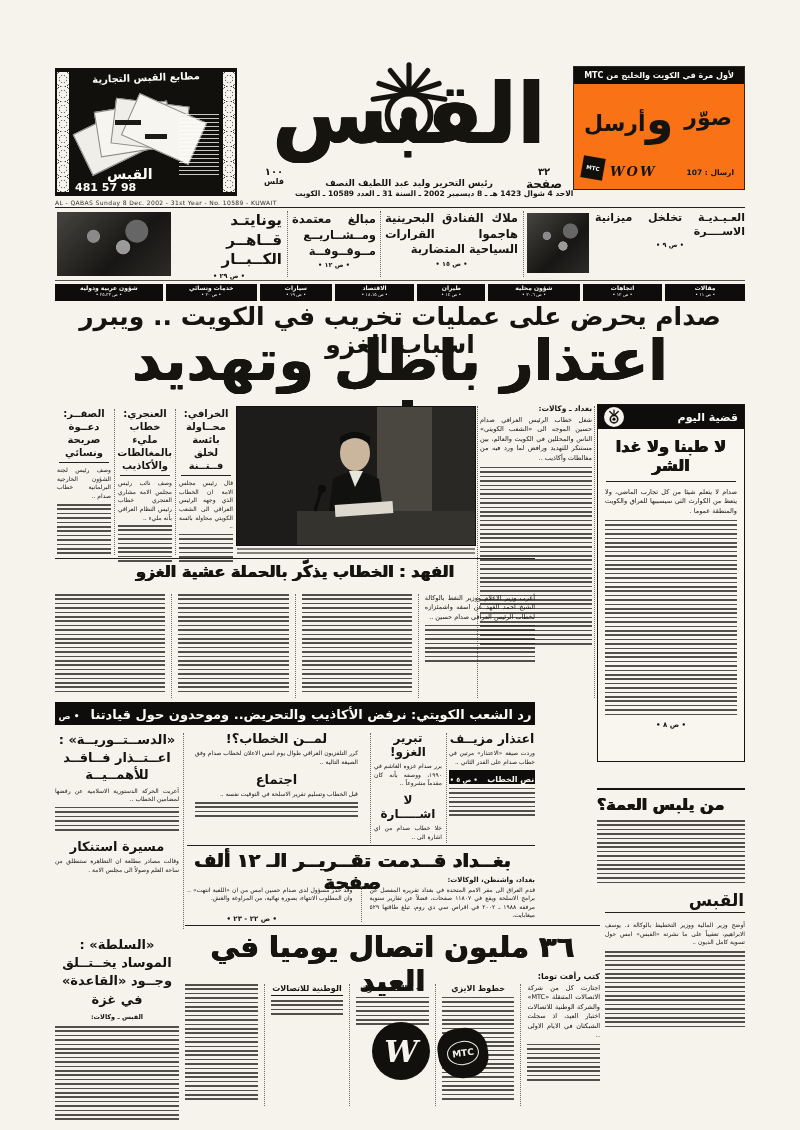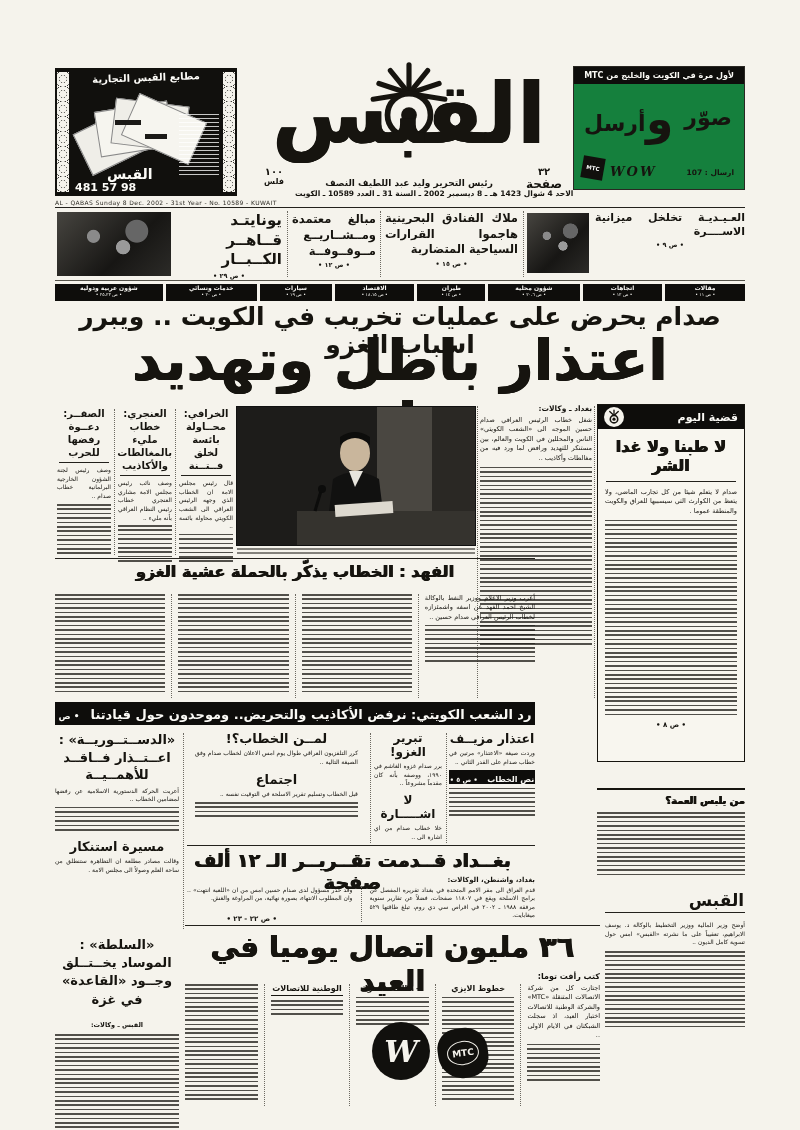--- a/index.html
+++ b/index.html
@@ -70,21 +70,21 @@
         <div style="font-size:12px">صفحة</div>
       </div>
       <div class="abs ctr x" style="left:6px;top:0;width:40px">
         <div style="font-size:10px">١٠٠</div>
         <div style="font-size:8px">فلس</div>
       </div>
       <div class="abs ctr b" style="left:50px;right:50px;top:12px;font-size:9px">رئيس التحرير وليد عبد اللطيف النصف</div>
     </div>
   </div>
 
-  <div class="abs" style="left:573px;top:66px;width:172px;height:124px;border:1.5px solid #2a2823;background:#15803d">
+  <div class="abs" style="left:573px;top:66px;width:172px;height:124px;border:1.5px solid #2a2823;background:#f97316">
     <div class="chip ctr b" style="height:17px;font-size:8px;line-height:17px">لأول مرة في الكويت والخليج من MTC</div>
     <div class="abs x" style="right:12px;top:38px;font-size:22px">صوّر</div>
     <div class="abs x" style="left:72px;top:22px;font-size:44px;line-height:60px">و</div>
     <div class="abs x" style="left:10px;top:44px;font-size:22px">أرسل</div>
     <div class="abs" style="left:8px;bottom:10px;width:22px;height:22px;background:#11100d;transform:rotate(10deg);color:#fff;font-size:5.5px;font-weight:bold;text-align:center;line-height:22px">
       <span>MTC</span>
     </div>
     <div class="abs x" style="left:36px;bottom:10px;font-size:13px;letter-spacing:2px;font-family:'DejaVu Serif',serif;font-style:italic">WOW</div>
     <div class="abs b" style="right:10px;bottom:12px;font-size:7.5px">ارسال : 107</div>
   </div>
@@ -196,21 +196,21 @@
       <path d="M112 64 L118 80 L126 64 Z" fill="#e8e5dd"></path>
       <rect x="60" y="104" width="178" height="34" fill="#35332e"></rect>
       <rect x="98" y="96" width="58" height="12" fill="#ddd9cf" transform="rotate(-4 127 102)"></rect>
       <line x1="78" y1="104" x2="84" y2="84" stroke="#0c0c0b" stroke-width="3"></line>
       <circle cx="85" cy="82" r="4" fill="#0c0c0b"></circle>
     </svg>
   </div>
   <div class="abs tl" style="left:237px;top:548px;width:238px;height:8px;opacity:.7"></div>
 
   <div class="abs" style="left:57px;top:407px;width:54px;height:148px">
-    <div class="x ctr" style="font-size:10px;line-height:1.3">الصقــر: دعــوة رفضها للحرب</div>
+    <div class="x ctr" style="font-size:10px;line-height:1.3">الصقــر: دعــوة صريحة ونسائي</div>
     <div class="hr" style="margin:3px 2px"></div>
     <div class="jst" style="font-size:6px;line-height:1.45">وصف رئيس لجنة الشؤون الخارجية البرلمانية خطاب صدام ..</div>
     <div class="tl" style="height:52px;margin-top:3px"></div>
   </div>
   <div class="abs vr" style="left:114px;top:409px;height:146px"></div>
   <div class="abs" style="left:118px;top:407px;width:54px;height:148px">
     <div class="x ctr" style="font-size:10px;line-height:1.3">العنجري: خطاب مليء بالمغالطات والأكاذيب</div>
     <div class="hr" style="margin:3px 2px"></div>
     <div class="jst" style="font-size:6px;line-height:1.45">وصف نائب رئيس مجلس الامة مشاري العنجري خطاب رئيس النظام العراقي بأنه مليء ..</div>
     <div class="tl" style="height:40px;margin-top:3px"></div>
@@ -273,21 +273,21 @@
 
   <div class="abs" style="left:55px;top:731px;width:124px;height:200px">
     <div class="x ctr" style="font-size:13px;line-height:1.35">«الدســتــوريــة» : اعــتــذار فــاقــد للأهمــيــة</div>
     <div class="jst" style="font-size:6px;line-height:1.45;margin-top:3px">أعربت الحركة الدستورية الاسلامية عن رفضها لمضامين الخطاب ..</div>
     <div class="tl" style="height:26px;margin-top:3px"></div>
     <div class="x ctr" style="font-size:13px;margin-top:6px">مسيرة استنكار</div>
     <div class="jst" style="font-size:6px;line-height:1.45;margin-top:3px">وقالت مصادر مطلعة ان التظاهرة ستنطلق من ساحة العلم وصولاً الى مجلس الامة .</div>
   </div>
 
   <div class="abs" style="left:597px;top:788px;width:148px;height:98px;border-top:2.5px solid #16140f;padding-top:5px">
-    <div class="heavy" style="font-size:10px;text-align:right">من يلبس العمة؟</div>
+    <div class="heavy" style="font-size:16px;text-align:left">من يلبس العمة؟</div>
     <div class="tl" style="height:64px;margin-top:6px"></div>
   </div>
 
   <div class="abs hr" style="left:187px;top:845px;width:348px"></div>
   <div class="abs heavy ctr" style="left:170px;top:849px;width:365px;font-size:19px">بغــداد قــدمت تقــريــر الـ ١٢ ألف صفحة</div>
   <div class="abs b" style="left:330px;top:876px;width:205px;font-size:7px;text-align:right">بغداد، واشنطن، الوكالات:</div>
   <div class="abs" style="left:187px;top:886px;width:348px;height:36px;display:flex;gap:8px">
     <div class="jst" style="flex:1;font-size:6px;line-height:1.4">قدم العراق الى مقر الامم المتحدة في بغداد تقريره المفصل عن برامج الاسلحة ويقع في ١١٨٠٧ صفحات، فضلاً عن تقارير سنوية مرفقة ١٩٨٨ ـ ٢٠٠٢ في اقراص سي دي روم، تبلغ طاقتها ٥٢٩ ميغابايت.</div>
     <div class="vr"></div>
     <div class="jst" style="flex:1;font-size:6px;line-height:1.4">وقد حذر مسؤول لدى صدام حسين امس من ان «اللعبة انتهت» .. وان المطلوب الانتهاء، بصورة نهائية، من المراوغة والغش.</div>
@@ -329,17 +329,17 @@
 
   <div class="abs ctr x" style="left:688px;top:890px;width:57px;font-size:17px">القبس</div>
   <div class="abs hr" style="left:605px;top:912px;width:140px"></div>
   <div class="abs" style="left:605px;top:916px;width:140px;height:196px">
     <div class="jst" style="font-size:6px;line-height:1.45;margin-top:5px">أوضح وزير المالية ووزير التخطيط بالوكالة د. يوسف الابراهيم، تعقيباً على ما نشرته «القبس» امس حول تسوية كامل الديون ..</div>
     <div class="tl" style="height:78px;margin-top:4px"></div>
   </div>
 
   <div class="abs" style="left:55px;top:936px;width:124px;height:176px">
     <div class="x ctr" style="font-size:13px;line-height:1.4">«السلطة» : الموساد يخــتــلق وجــود «القاعدة» في غزة</div>
-    <div class="b ctr" style="font-size:6.5px;margin-top:12px">القبس ـ وكالات:</div>
+    <div class="b ctr" style="font-size:6.5px;margin-top:4px">القبس ـ وكالات:</div>
     <div class="tl" style="height:96px;margin-top:5px"></div>
   </div>
 
 </div>
 
 </body></html>

